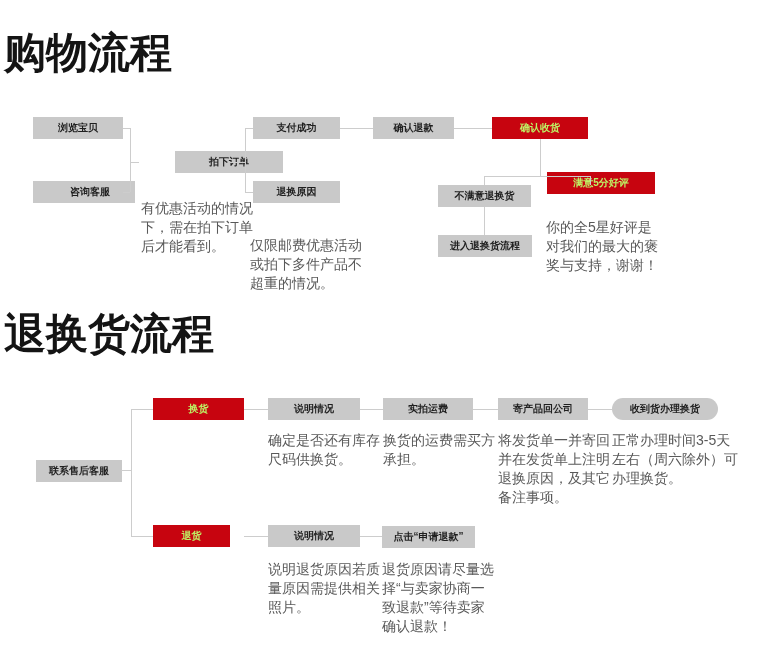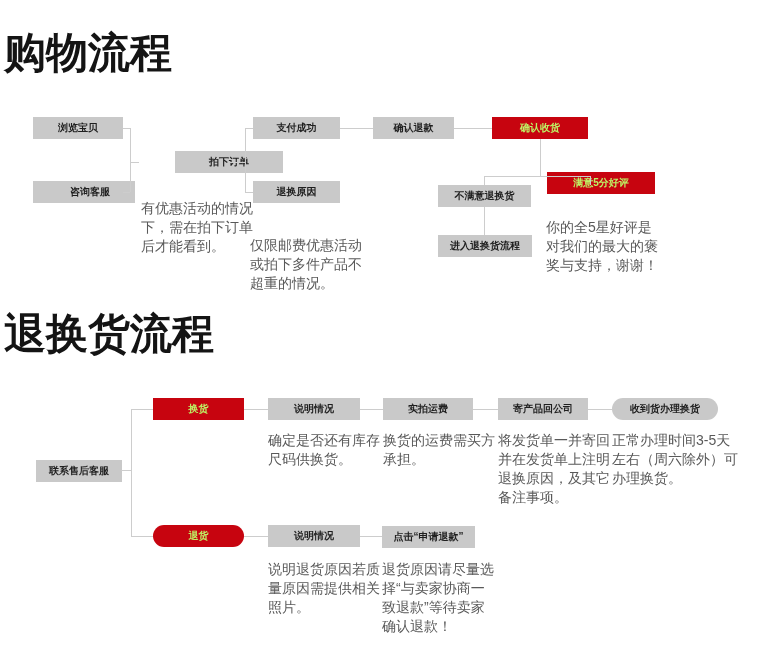--- a/index.html
+++ b/index.html
@@ -73,21 +73,21 @@
 
   <section>
     <h2 class="title" style="left:4px;top:311px;">退换货流程</h2>
 
     <div class="box" style="left:36px;top:460px;width:86px;">联系售后客服</div>
     <div class="box red" style="left:153px;top:398px;width:91px;">换货</div>
     <div class="box" style="left:268px;top:398px;width:92px;">说明情况</div>
     <div class="box" style="left:383px;top:398px;width:90px;">实拍运费</div>
     <div class="box" style="left:498px;top:398px;width:90px;">寄产品回公司</div>
     <div class="box" style="left:612px;top:398px;width:106px;border-radius:11px;">收到货办理换货</div>
-    <div class="box red" style="left:153px;top:525px;width:91px;border-radius:11px;">退货</div>
+    <div class="box red" style="left:153px;top:525px;width:77px;">退货</div>
     <div class="box" style="left:268px;top:525px;width:92px;">说明情况</div>
     <div class="box" style="left:382px;top:526px;width:93px;">点击“申请退款”</div>
 
     <i class="hl" style="left:121px;top:470px;width:10px;"></i>
     <i class="vl" style="left:131px;top:409px;height:127px;"></i>
     <i class="hl" style="left:131px;top:409px;width:22px;"></i>
     <i class="hl" style="left:131px;top:536px;width:22px;"></i>
     <i class="hl" style="left:244px;top:409px;width:24px;"></i>
     <i class="hl" style="left:360px;top:409px;width:23px;"></i>
     <i class="hl" style="left:473px;top:409px;width:25px;"></i>

